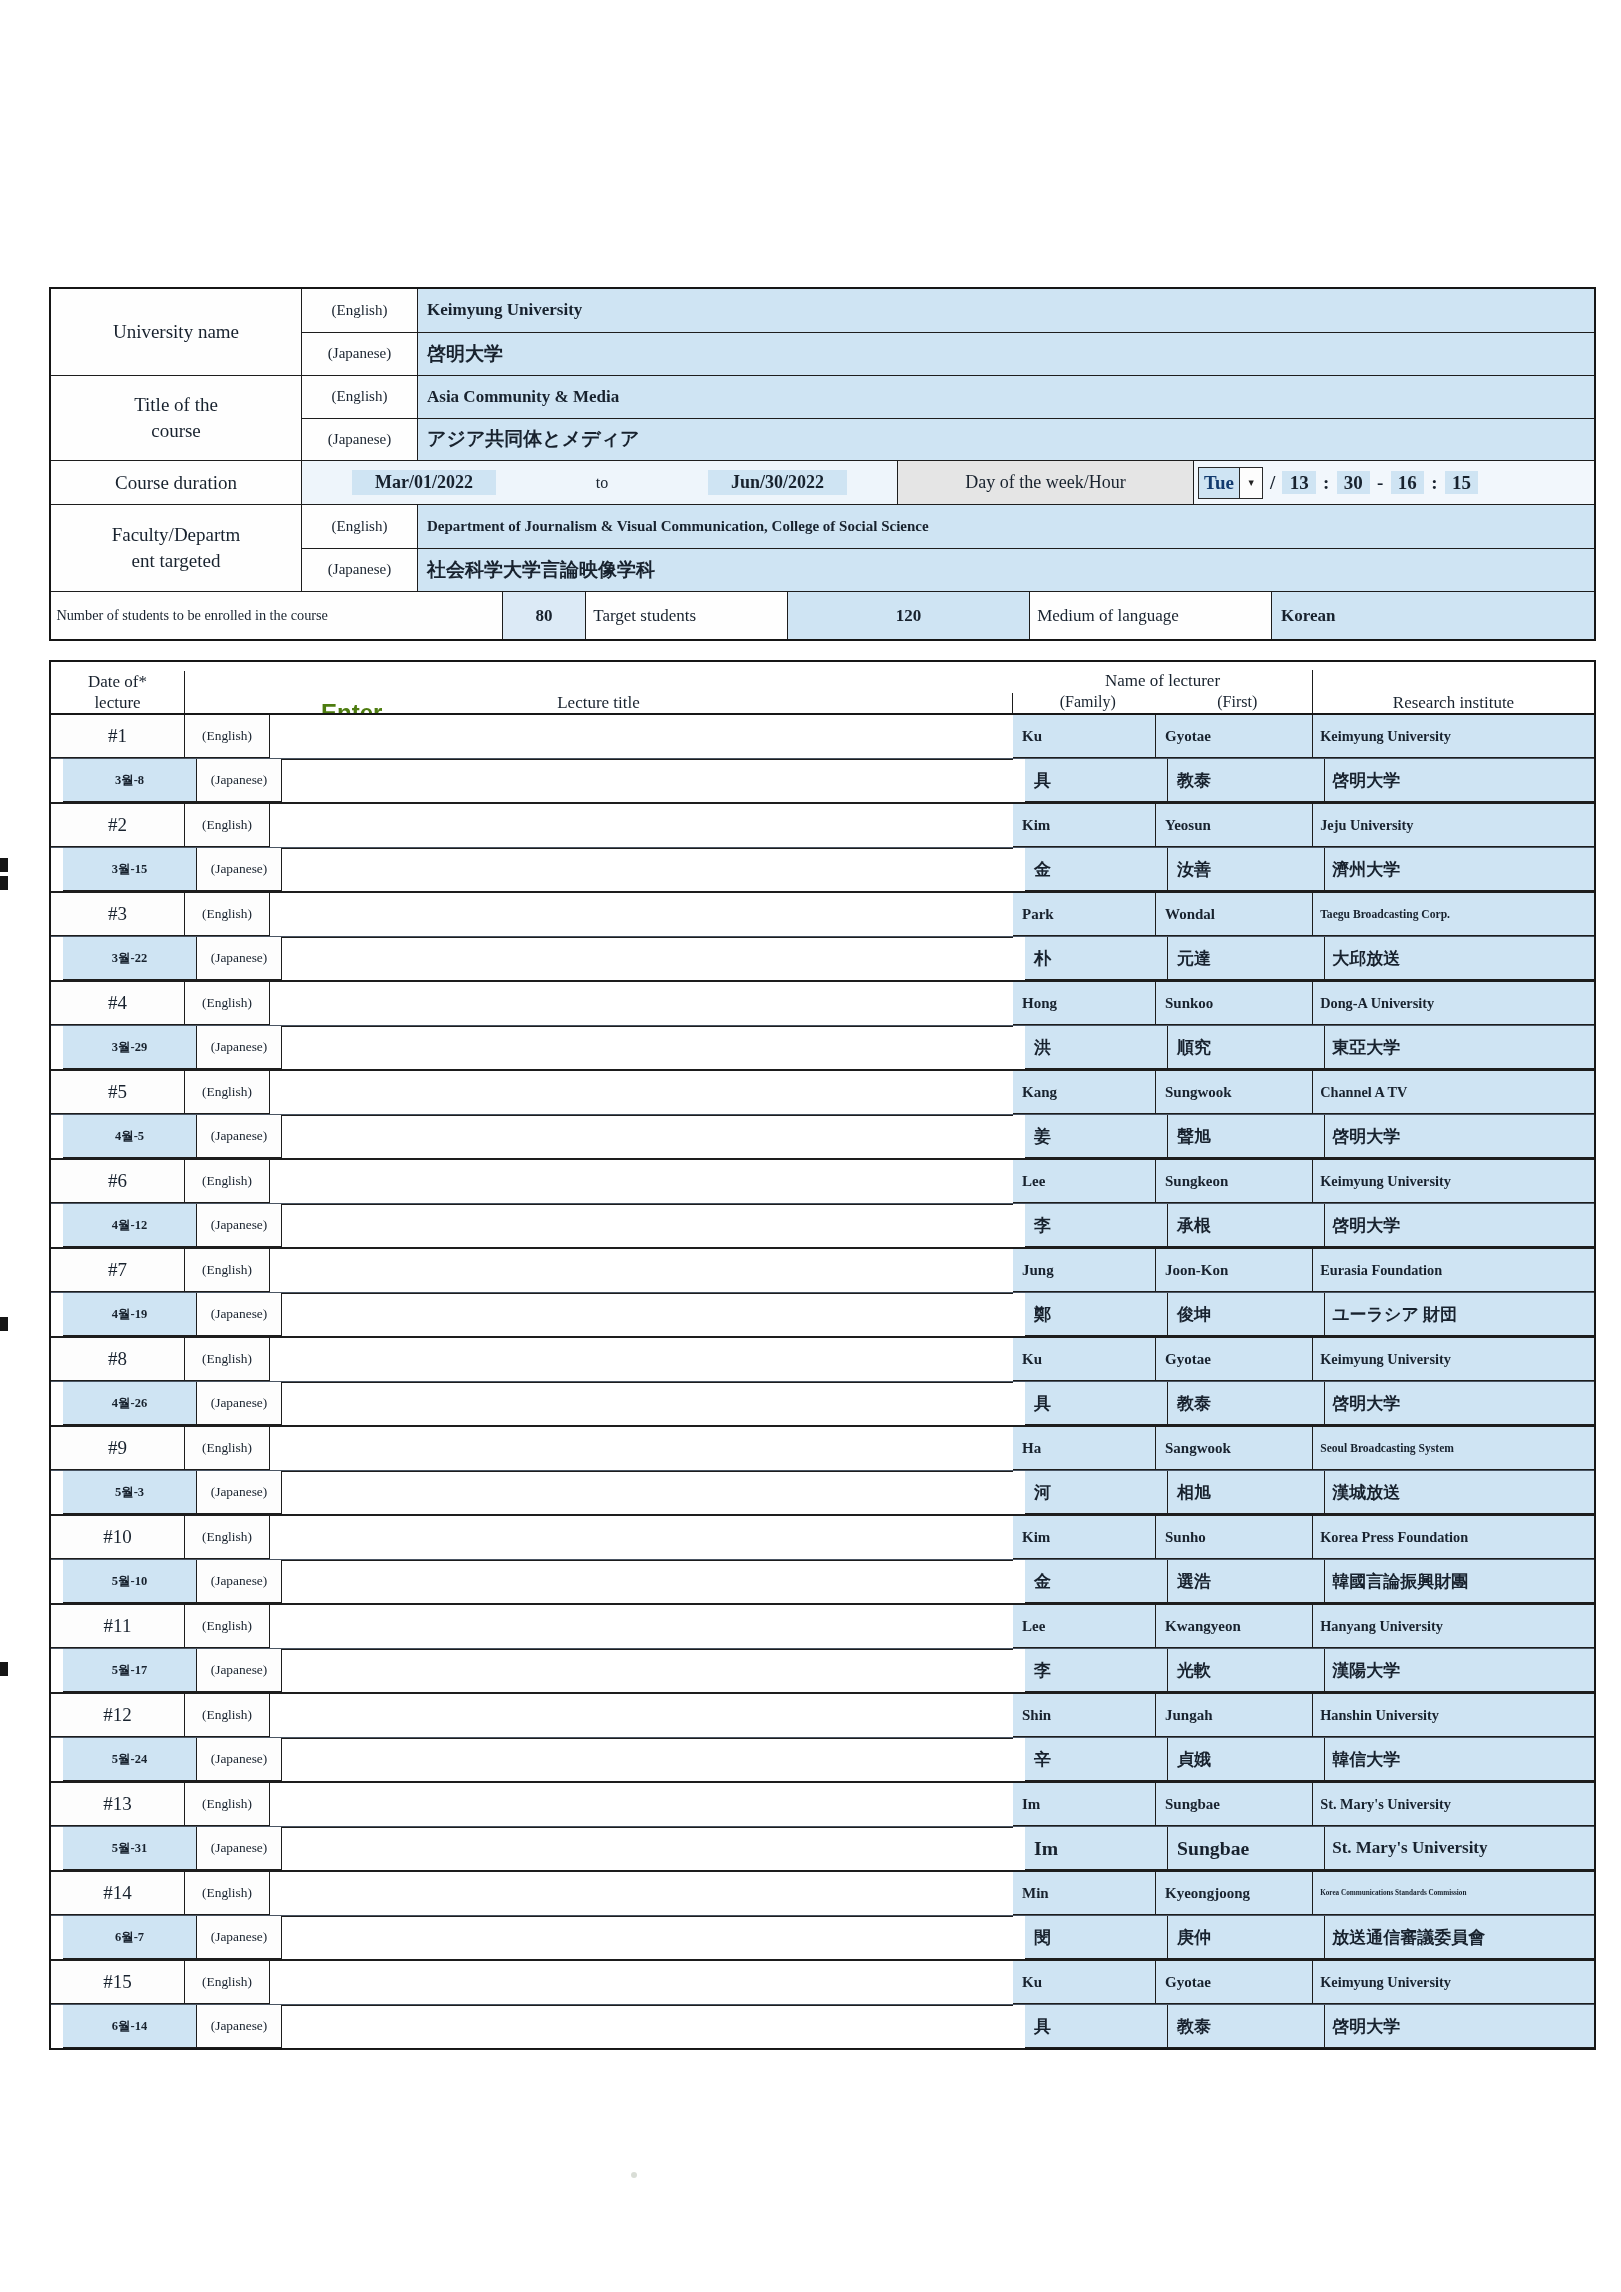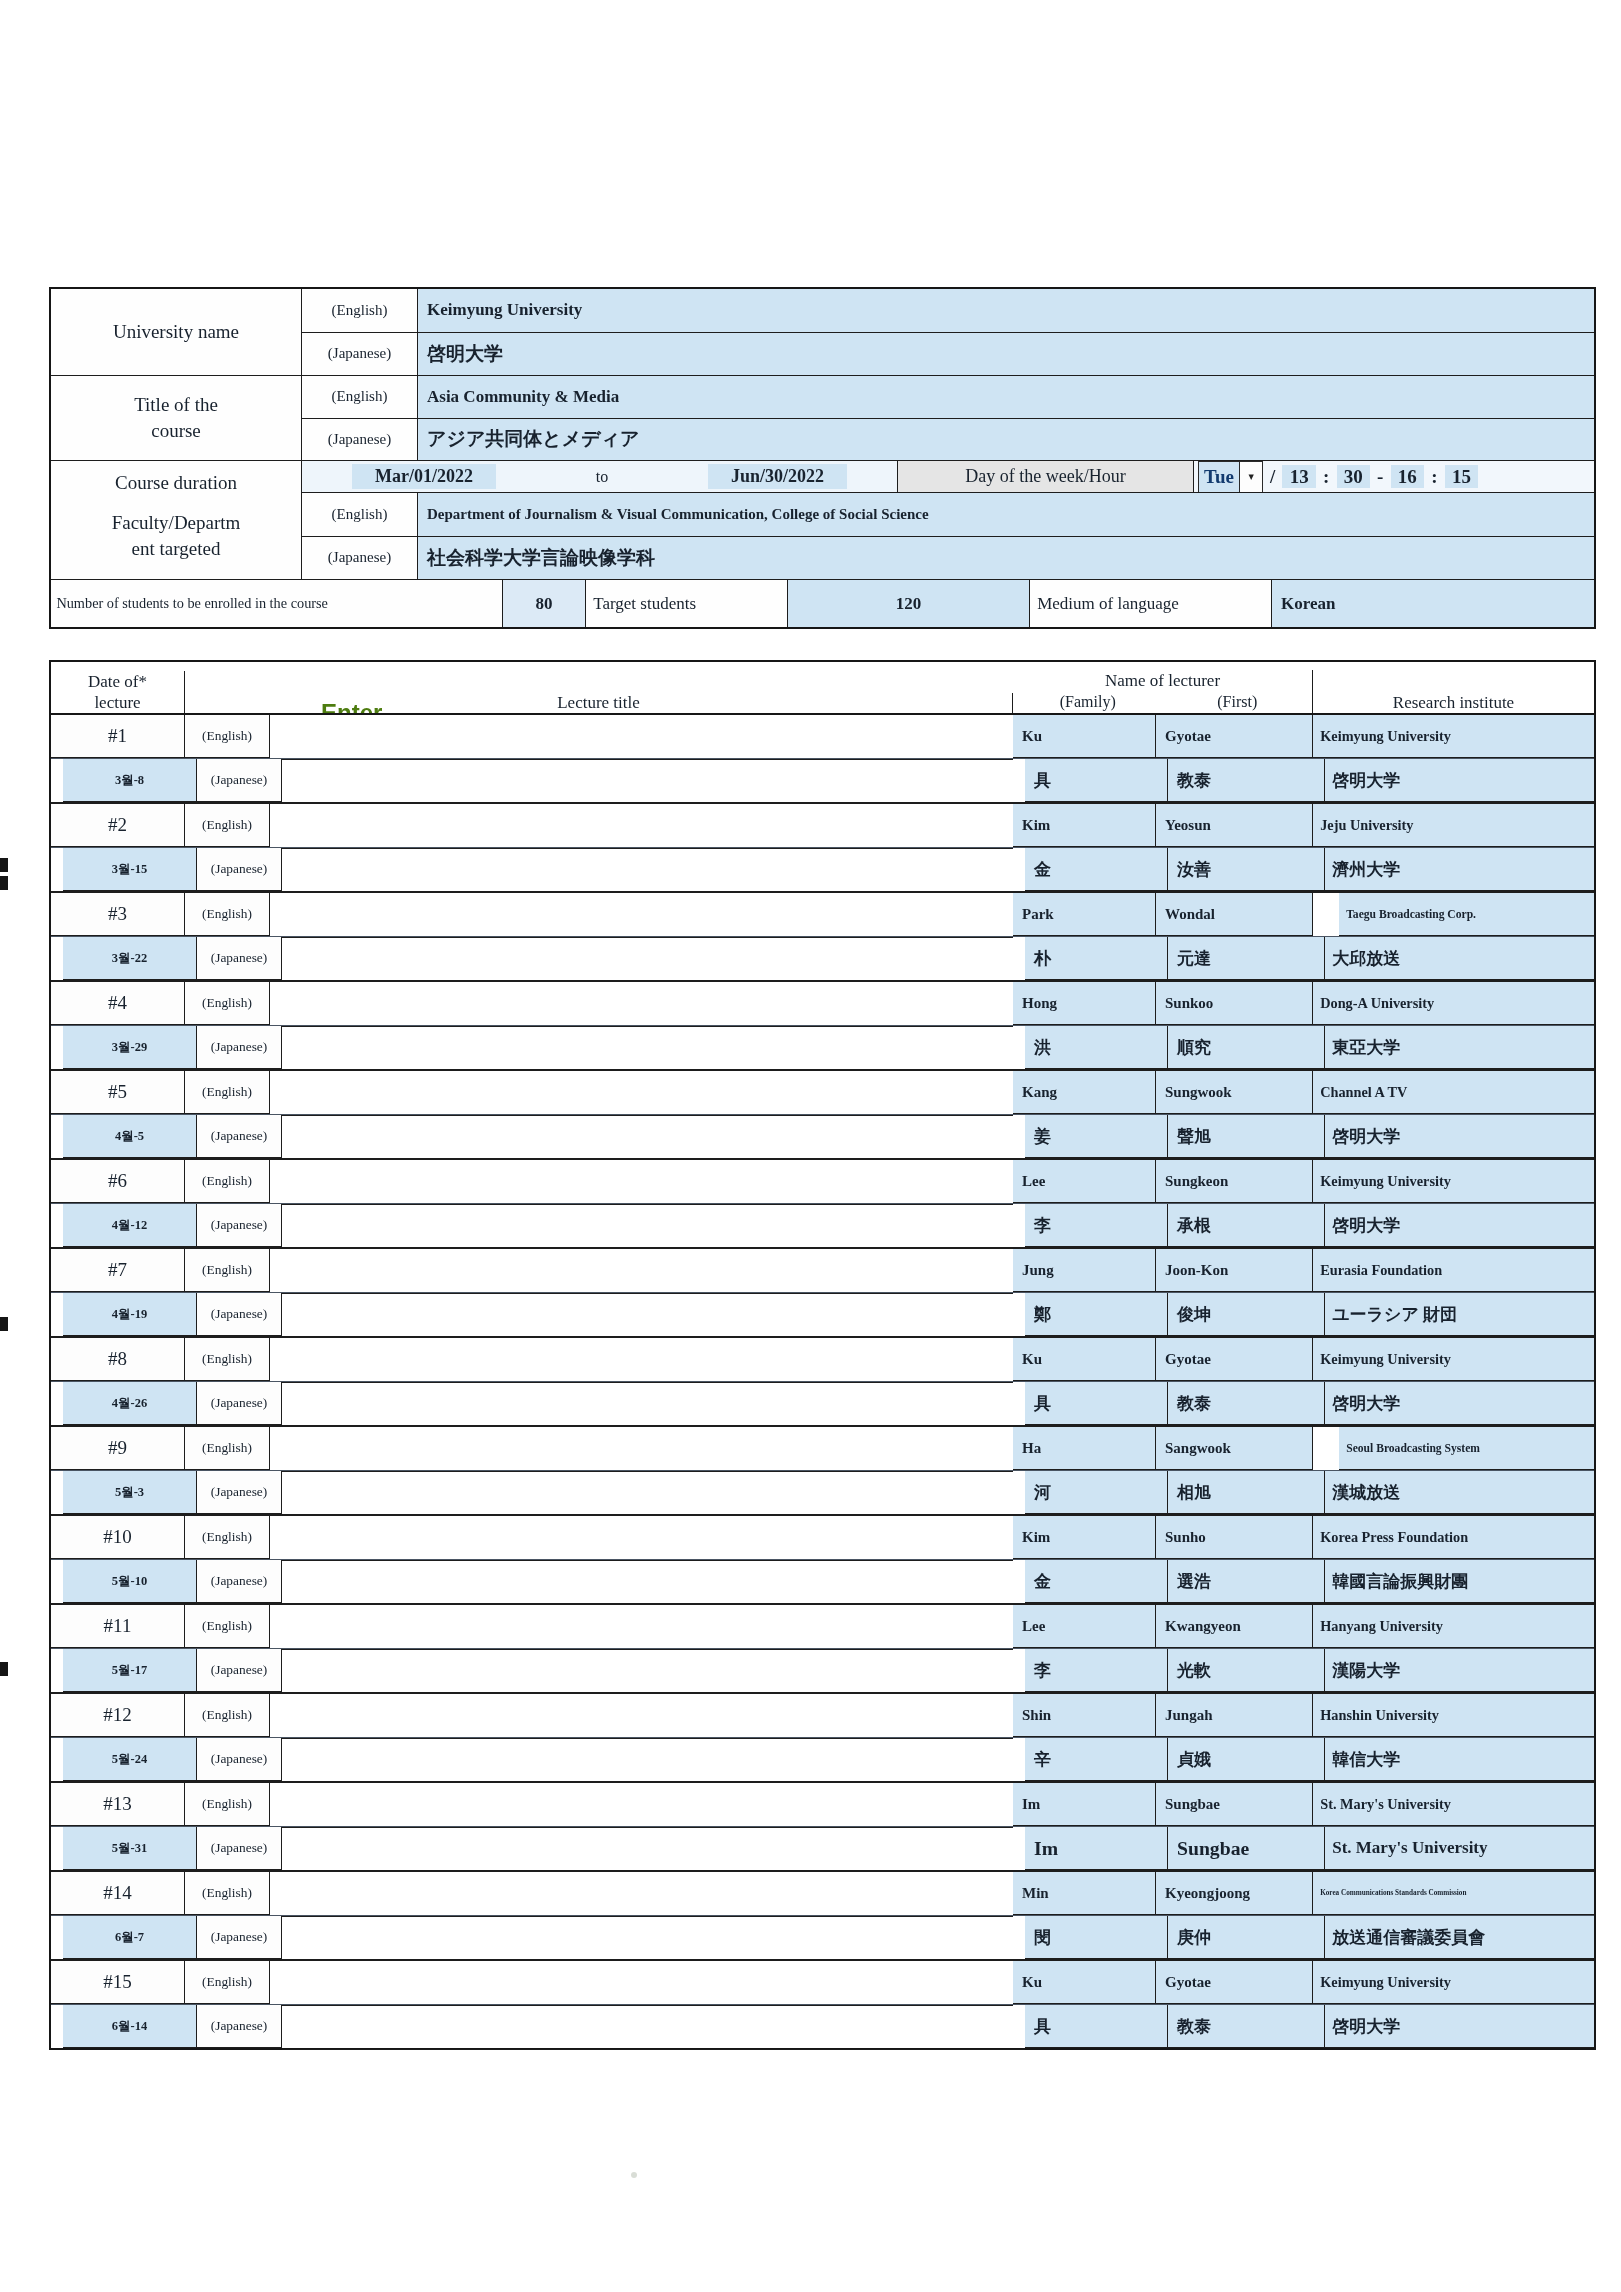--- a/index.html
+++ b/index.html
@@ -24,21 +24,21 @@
   .band-label{width:251px;box-sizing:border-box;border-right:1.8px solid #1d1d1d;border-bottom:1.8px solid #1d1d1d;
               display:flex;flex-direction:column;align-items:center;justify-content:center;
               font-size:19px;background:#fefefe;line-height:1.35;}
   .band-right{flex:1;display:flex;flex-direction:column;}
   .band-right .row{flex:1;}
   .langcell{width:116px;font-size:15px;justify-content:center;background:#fefefe;}
   .valcell{flex:1;padding-left:9px;font-weight:bold;font-size:17px;}
   .valcell.jp{font-size:19px;font-weight:600;}
   .h-uni{height:87px;}
   .h-title{height:85px;}
-  .h-dur{height:32px;}
+  .h-dur{height:44px;}
   .h-fac{height:87px;}
   .h-num{height:47px;}
   .dur-dates{width:596px;background:#eef5fb;justify-content:space-around;font-weight:bold;font-size:18px;}
   .date-chip{background:#cfe4f3;padding:1.8px 23px;}
   .to-word{font-weight:normal;font-size:16px;}
   .dow-label{width:296px;font-size:18px;justify-content:center;background:#e5e5e5;}
   .dow-value{flex:1;background:#f2f7fc;padding-left:3.6px;gap:5.4px;font-weight:bold;font-size:19px;}
   .dd-box{display:inline-flex;align-items:center;border:1.8px solid #2a2a2a;background:#cfe4f3;height:30px;}
   .dd-text{padding:0 5.4px;color:#123a6e;font-weight:bold;}
   .dd-btn{width:21.5px;height:100%;background:#fdfdfd;border-left:1.8px solid #2a2a2a;display:flex;align-items:center;justify-content:center;font-size:10.7px;color:#222;}
@@ -67,21 +67,21 @@
   .c-num{width:134px;justify-content:center;font-size:19px;background:#fdfdfd;}
   .c-date{width:134px;justify-content:center;font-size:12.5px;font-weight:bold;background:#cfe4f3;margin-left:12px;}
   .c-lang{width:85px;justify-content:center;font-size:13.4px;background:#fdfdfd;}
   .c-title{width:743px;padding-left:9px;background:#cfe4f3;font-weight:bold;font-size:15px;margin-top:44px;}
   .c-title.jp{font-weight:600;font-size:17px;}
   .c-family{width:143px;padding-left:9px;background:#cfe4f3;font-weight:bold;font-size:15px;}
   .c-first{width:157px;padding-left:9px;background:#cfe4f3;font-weight:bold;font-size:15px;}
   .c-inst{flex:1;padding-left:7.2px;background:#cfe4f3;font-weight:bold;font-size:14.3px;}
   .jpcell{font-size:17px;font-weight:600;}
   .latin-name{font-size:19.7px;font-weight:600;}
-  .inst-sm{font-size:11.6px;margin-left:26px;}
+  .inst-sm{font-size:11.6px;}
   .inst-xs{font-size:7.2px;}
   
   .edge-mark{position:absolute;left:0;width:8px;height:14.3px;background:#151515;}
   .dot-mark{position:absolute;width:6.3px;height:6.3px;border-radius:50%;background:#d9ddd6;}
 </style>
 </head>
 <body>
 
 <div class="tbl" id="top-table">
 

